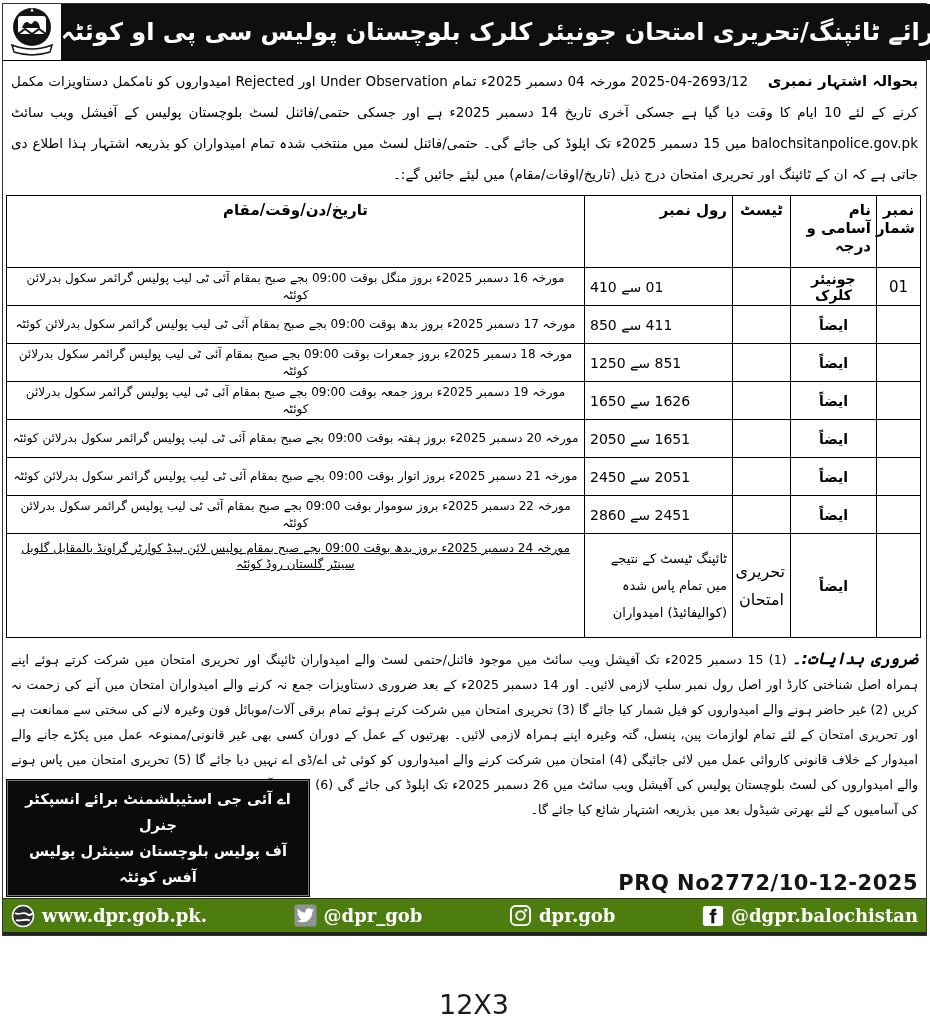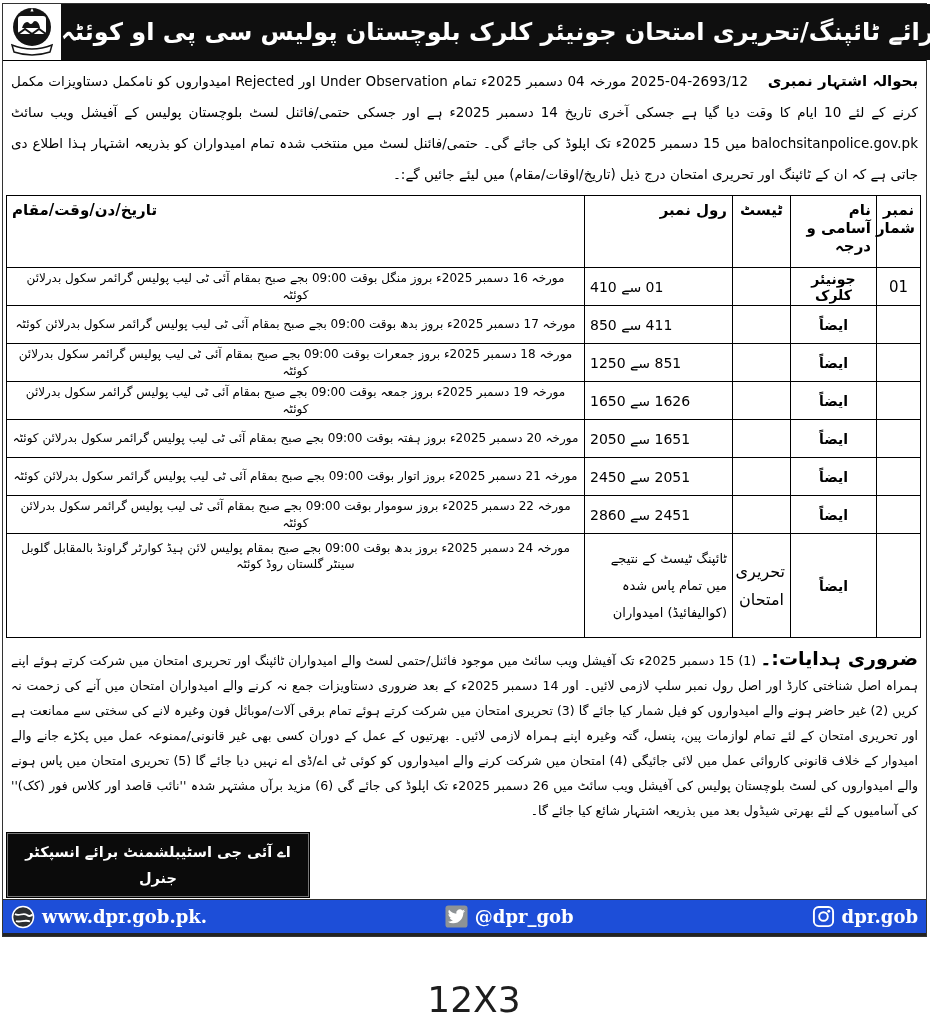--- a/index.html
+++ b/index.html
@@ -23,58 +23,58 @@
 
   
   table.schedule { width:915px; margin:3px 3px 0 3px; border-collapse:collapse; direction:rtl; table-layout:fixed; }
   table.schedule th, table.schedule td { border:1.5px solid #000; padding:2px 5px; }
   table.schedule th { font-weight:bold; font-size:15px; vertical-align:top; padding-top:5px; height:64px; }
   th.h-serial   { text-align:center; }
   th.h-post     { text-align:right;margin-top:20px; }
   th.h-test     { text-align:center; }
   th.h-roll     { text-align:right; padding-left:14px; text-align:left; direction:rtl; }
   th.h-roll     { text-align:right; }
-  th.h-schedule { text-align:left; padding-right:120px;margin-top:32px; }
+  th.h-schedule { text-align:center; padding-right:120px;margin-top:32px; }
   tr.data-row   { height:38px; }
   td.c-serial   { text-align:center; font-size:15px; }
   td.c-post     { text-align:center; font-size:14px; font-weight:bold; }
   td.c-test     { text-align:center; font-size:16px; line-height:1.7; }
   td.c-roll     { text-align:left; font-size:14px; }
   td.c-schedule { text-align:center; font-size:12px; line-height:1.35; }
   tr.last-row   { height:104px; }
   tr.last-row td.c-roll { text-align:right; vertical-align:middle; line-height:2.1; font-size:13px; }
-  tr.last-row td.c-schedule { vertical-align:top; padding-top:6px; }
+  tr.last-row td.c-schedule { vertical-align:top; padding-top:6px;text-decoration:underline; }
 
   
   .instructions { direction:rtl; text-align:justify; font-size:12.5px; line-height:25px; padding:8px 8px 2px 8px; }
-  .instructions .heading { font-weight:bold; font-size:19px; }
+  .instructions .heading { font-weight:bold; font-size:16px;font-style:italic; }
 
   
   .bottom { position:relative; height:74px; }
   .sig-box {
     position:absolute; left:3px; bottom:1px; width:296px;
     background:#0b0b0b; color:#fff; direction:rtl; text-align:center;
     font-weight:bold; font-size:14.5px; line-height:26px; padding:7px 4px;
     box-shadow: inset 0 0 0 1px #000, inset 0 0 0 2px #777;
     margin-top: 37px;
   }
   .prq { position:absolute; right:8px; bottom:3px; font-weight:bold; font-size:21px; color:#151515; letter-spacing:0.5px; }
 
   
   .footer-bar {
-    height:33px; background:#1d4ed8; border-top:1px solid #2e2e2e; border-bottom:3px solid #232323;
+    height:33px; background:#4d7c0f; border-top:1px solid #2e2e2e; border-bottom:3px solid #232323;
     display:flex; align-items:center; justify-content:space-between; padding:0 8px; direction:ltr;
   }
   .footer-item { display:flex; align-items:center; gap:7px; color:#fff;
     font-family:"DejaVu Serif", serif; font-weight:bold; font-size:18px; white-space:nowrap; }
   .icon-box { display:flex; align-items:center; justify-content:center; }
 
   
   .page-note { position:absolute; left:2px; right:0; bottom:4px; text-align:center;
-    font-size:36px; color:#1d1d1d; font-family:"DejaVu Sans", sans-serif;padding-left:16px; }
+    font-size:27px; color:#1d1d1d; font-family:"DejaVu Sans", sans-serif;padding-left:16px; }
 </style>
 </head>
 <body>
 
 <div class="page">
   <div class="ad">
 
     <div class="header">
       <div class="logo-left">
         <svg width="58" height="52" viewBox="0 0 58 52">
@@ -171,21 +171,23 @@
     </tbody>
       </table>
 
     <div class="instructions">
       <span class="heading">ضروری ہدایات:۔</span><span> (1) 15 دسمبر 2025ء تک آفیشل ویب سائٹ میں موجود فائنل/حتمی لسٹ والے امیدواران ٹائپنگ اور تحریری امتحان میں شرکت کرتے ہوئے اپنے ہمراہ اصل شناختی کارڈ اور اصل رول نمبر سلپ لازمی لائیں۔ اور 14 دسمبر 2025ء کے بعد ضروری دستاویزات جمع نہ کرنے والے امیدواران امتحان میں آنے کی زحمت نہ کریں (2) غیر حاضر ہونے والے امیدواروں کو فیل شمار کیا جائے گا (3) تحریری امتحان میں شرکت کرتے ہوئے تمام برقی آلات/موبائل فون وغیرہ لانے کی سختی سے ممانعت ہے اور تحریری امتحان کے لئے تمام لوازمات پین، پنسل، گتہ وغیرہ اپنے ہمراہ لازمی لائیں۔ بھرتیوں کے عمل کے دوران کسی بھی غیر قانونی/ممنوعہ عمل میں پکڑے جانے والے امیدوار کے خلاف قانونی کاروائی عمل میں لائی جائیگی (4) امتحان میں شرکت کرنے والے امیدواروں کو کوئی ٹی اے/ڈی اے نہیں دیا جائے گا (5) تحریری امتحان میں پاس ہونے والے امیدواروں کی لسٹ بلوچستان پولیس کی آفیشل ویب سائٹ میں 26 دسمبر 2025ء تک اپلوڈ کی جائے گی (6) مزید برآں مشتہر شدہ ''نائب قاصد اور کلاس فور (کک)'' کی آسامیوں کے لئے بھرتی شیڈول بعد میں بذریعہ اشتہار شائع کیا جائے گا۔</span>
     </div>
 
     <div class="bottom">
       <div class="sig-box">
         <div>اے آئی جی اسٹیبلشمنٹ برائے انسپکٹر جنرل</div>
-      </div>
+        <div>آف پولیس بلوچستان سینٹرل پولیس آفس کوئٹہ</div>
+      </div>
+      <div class="prq">PRQ No2772/10-12-2025</div>
     </div>
 
     <div class="footer-bar">
       <div class="footer-item">
         <span class="icon-box">
           <svg width="24" height="24" viewBox="0 0 24 24">
             <circle cx="12" cy="12" r="10.5" fill="#2c2f31" stroke="#fff" stroke-width="1.5"></circle>
             <path d="M4 9 C8 12 12 7 16 10 C18 11.5 20 11 21.5 9.5 M5 16 C9 18 14 14 19 16.5" stroke="#fff" stroke-width="1.8" fill="none"></path>
           </svg>
         </span>
@@ -203,17 +205,26 @@
       <div class="footer-item">
         <span class="icon-box">
           <svg width="23" height="23" viewBox="0 0 24 24">
             <rect x="2" y="2" width="20" height="20" rx="5" fill="none" stroke="#fff" stroke-width="2"></rect>
             <circle cx="12" cy="12" r="4.5" fill="none" stroke="#fff" stroke-width="2"></circle>
             <circle cx="17.5" cy="6.5" r="1.5" fill="#fff"></circle>
           </svg>
         </span>
         <span>dpr.gob</span>
       </div>
+      <div class="footer-item">
+        <span class="icon-box">
+          <svg width="22" height="22" viewBox="0 0 24 24">
+            <rect x="1" y="1" width="22" height="22" rx="3" fill="#ffffff"></rect>
+            <path d="M15.5 8.5h-2.1c0-1.1.25-1.7 1.45-1.7h.65V4h-2.4c-2 0-2.9 1.3-2.9 3.4v1.1H8.3V11h1.9v9h3.2v-9h2.3l.3-2.5z" fill="#141414"></path>
+          </svg>
+        </span>
+        <span>@dgpr.balochistan</span>
+      </div>
     </div>
   </div>
 
   <div class="page-note">12X3</div>
 </div>
 
 </body></html>

